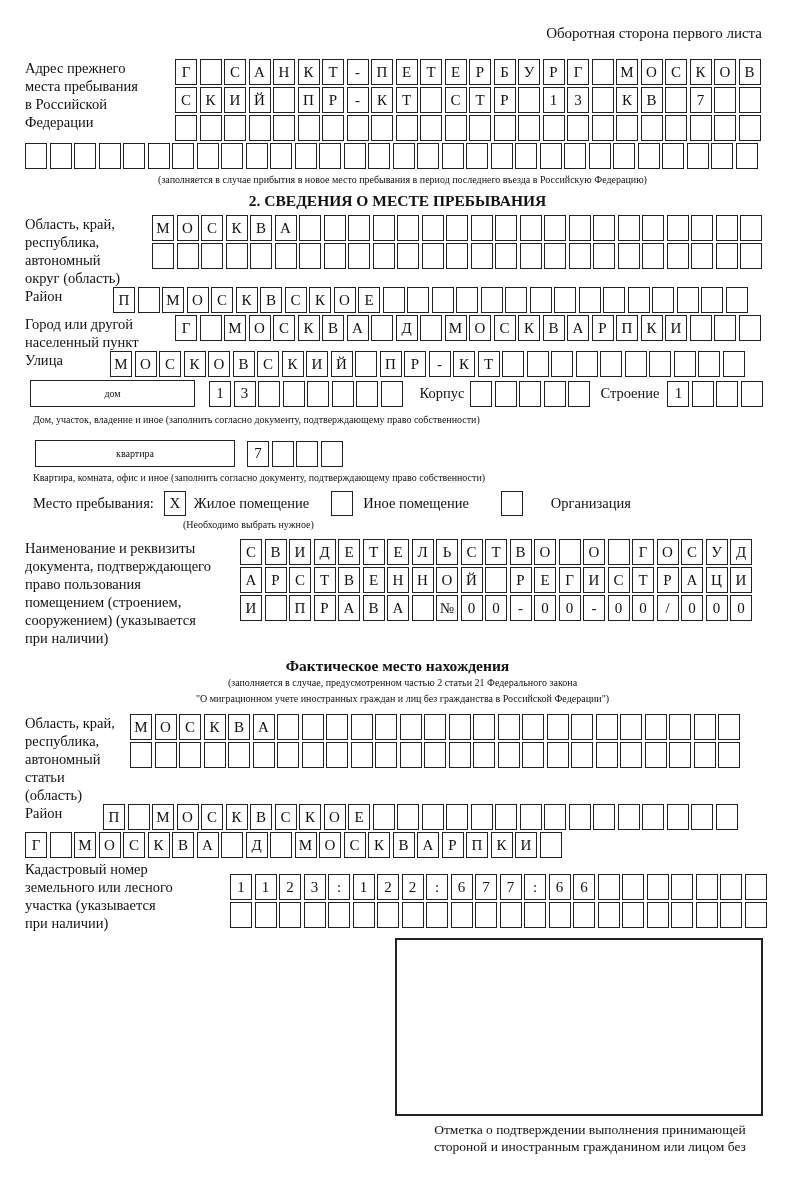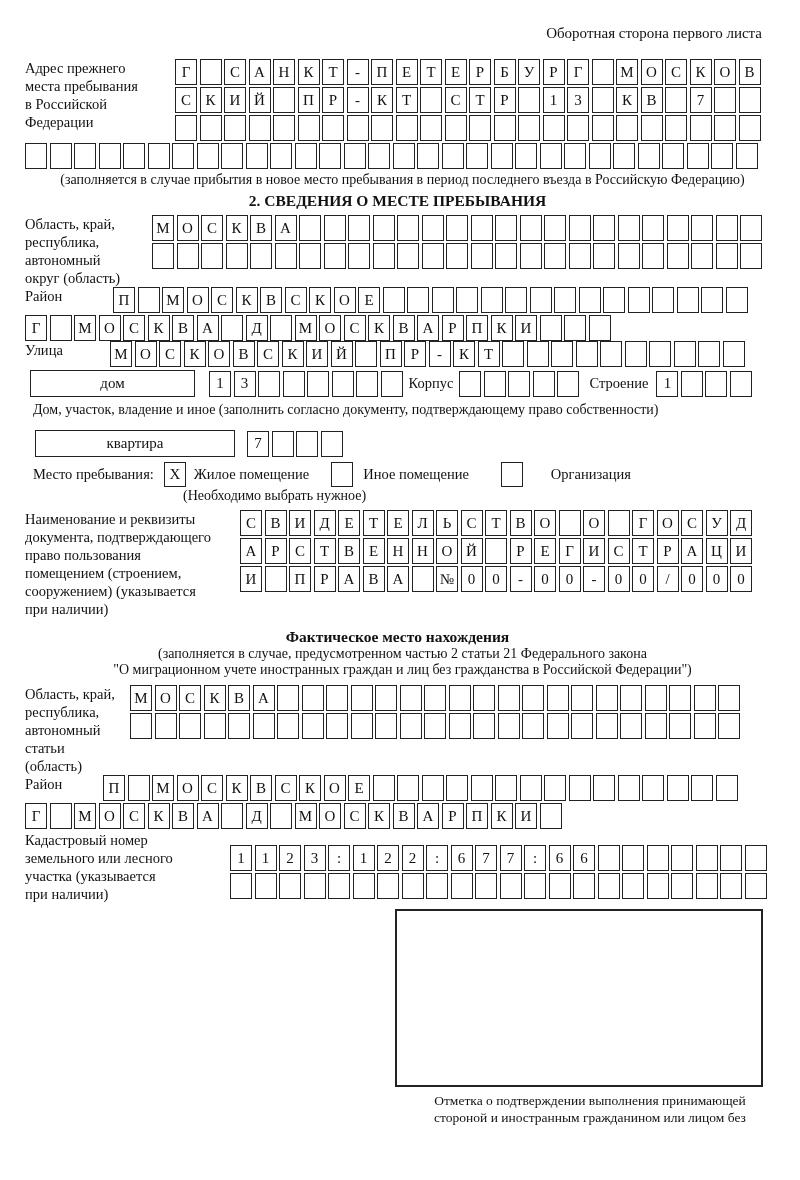--- a/index.html
+++ b/index.html
@@ -11,26 +11,26 @@
   .header-note{text-align:right;padding-right:38px;font-size:15px;line-height:19px;margin-top:8px;margin-bottom:16px;}
   .block{display:flex;align-items:flex-start;}
   .lbl{font-size:14.5px;line-height:18px;flex:none;box-sizing:border-box;padding-right:6px;}
   .rows{display:flex;flex-direction:column;gap:2px;}
   .cellrow{display:flex;gap:2.5px;}
   .cell{
     flex:none;width:22px;height:26px;box-sizing:border-box;border:1.5px solid #222;
     display:flex;align-items:center;justify-content:center;
     font-size:15px;line-height:1;background:#fff;
   }
-  .note{font-size:14px;line-height:16px;}
+  .note{font-size:10px;line-height:16px;}
   .center{text-align:center;}
   .sec-title{font-weight:bold;font-size:15.5px;line-height:18px;text-align:center;margin-top:4px;}
   .boxed-label{
     flex:none;box-sizing:border-box;border:1.5px solid #222;height:27px;
-    display:flex;align-items:center;justify-content:center;font-size:15px;
+    display:flex;align-items:center;justify-content:center;font-size:10px;
   }
   .inline-lbl{font-size:14.5px;line-height:27px;flex:none;}
   .checkbox{
     flex:none;width:22px;height:25px;box-sizing:border-box;border:1.5px solid #222;
     display:flex;align-items:center;justify-content:center;font-size:15px;
   }
   .stay-row{display:flex;align-items:center;margin-top:4px;}
   .stamp-box{box-sizing:border-box;border:2px solid #222;width:368px;height:178px;margin-left:370px;}
   .stamp-note{width:440px;margin-left:345px;text-align:center;font-size:13.5px;line-height:17px;margin-top:5px;}
 </style>
@@ -256,20 +256,24 @@
         <span class="cell"></span>
         <span class="cell"></span>
         <span class="cell"></span>
         <span class="cell"></span>
         <span class="cell"></span>
         <span class="cell"></span>
       </div>
   </div>
 
   <div class="block" style="margin-top:2px;">
+    <div class="lbl" style="width:150px;">
+        <div>Город или другой</div>
+        <div>населенный пункт</div>
+      </div>
     <div class="cellrow">
         <span class="cell">Г</span>
         <span class="cell"></span>
         <span class="cell">М</span>
         <span class="cell">О</span>
         <span class="cell">С</span>
         <span class="cell">К</span>
         <span class="cell">В</span>
         <span class="cell">А</span>
         <span class="cell"></span>
@@ -328,21 +332,21 @@
     <div class="cellrow" style="margin-left:14px;">
         <span class="cell">1</span>
         <span class="cell">3</span>
         <span class="cell"></span>
         <span class="cell"></span>
         <span class="cell"></span>
         <span class="cell"></span>
         <span class="cell"></span>
         <span class="cell"></span>
       </div>
-    <span class="inline-lbl" style="margin-left:6px;">Корпус</span>
+    <span class="inline-lbl" style="margin-left:17px;">Корпус</span>
     <div class="cellrow" style="margin-left:6px;">
         <span class="cell"></span>
         <span class="cell"></span>
         <span class="cell"></span>
         <span class="cell"></span>
         <span class="cell"></span>
       </div>
     <span class="inline-lbl" style="margin-left:10px;">Строение</span>
     <div class="cellrow" style="margin-left:8px;">
         <span class="cell">1</span>
@@ -355,20 +359,21 @@
 
   <div class="block" style="margin-top:12px;align-items:center;">
     <div class="boxed-label" style="width:200px;margin-left:10px;">квартира</div>
     <div class="cellrow" style="margin-left:12px;">
         <span class="cell">7</span>
         <span class="cell"></span>
         <span class="cell"></span>
         <span class="cell"></span>
       </div>
   </div>
+  <div class="note" style="margin-top:3px;margin-left:8px;">Квартира, комната, офис и иное (заполнить согласно документу, подтверждающему право собственности)</div>
 
   <div class="stay-row">
     <span class="inline-lbl" style="margin-left:8px;">Место пребывания:</span>
     <div class="checkbox" style="margin-left:10px;">
         <span>X</span>
       </div>
     <span class="inline-lbl" style="margin-left:8px;">Жилое помещение</span>
     <div class="checkbox" style="margin-left:22px;">
         <span></span>
       </div>

